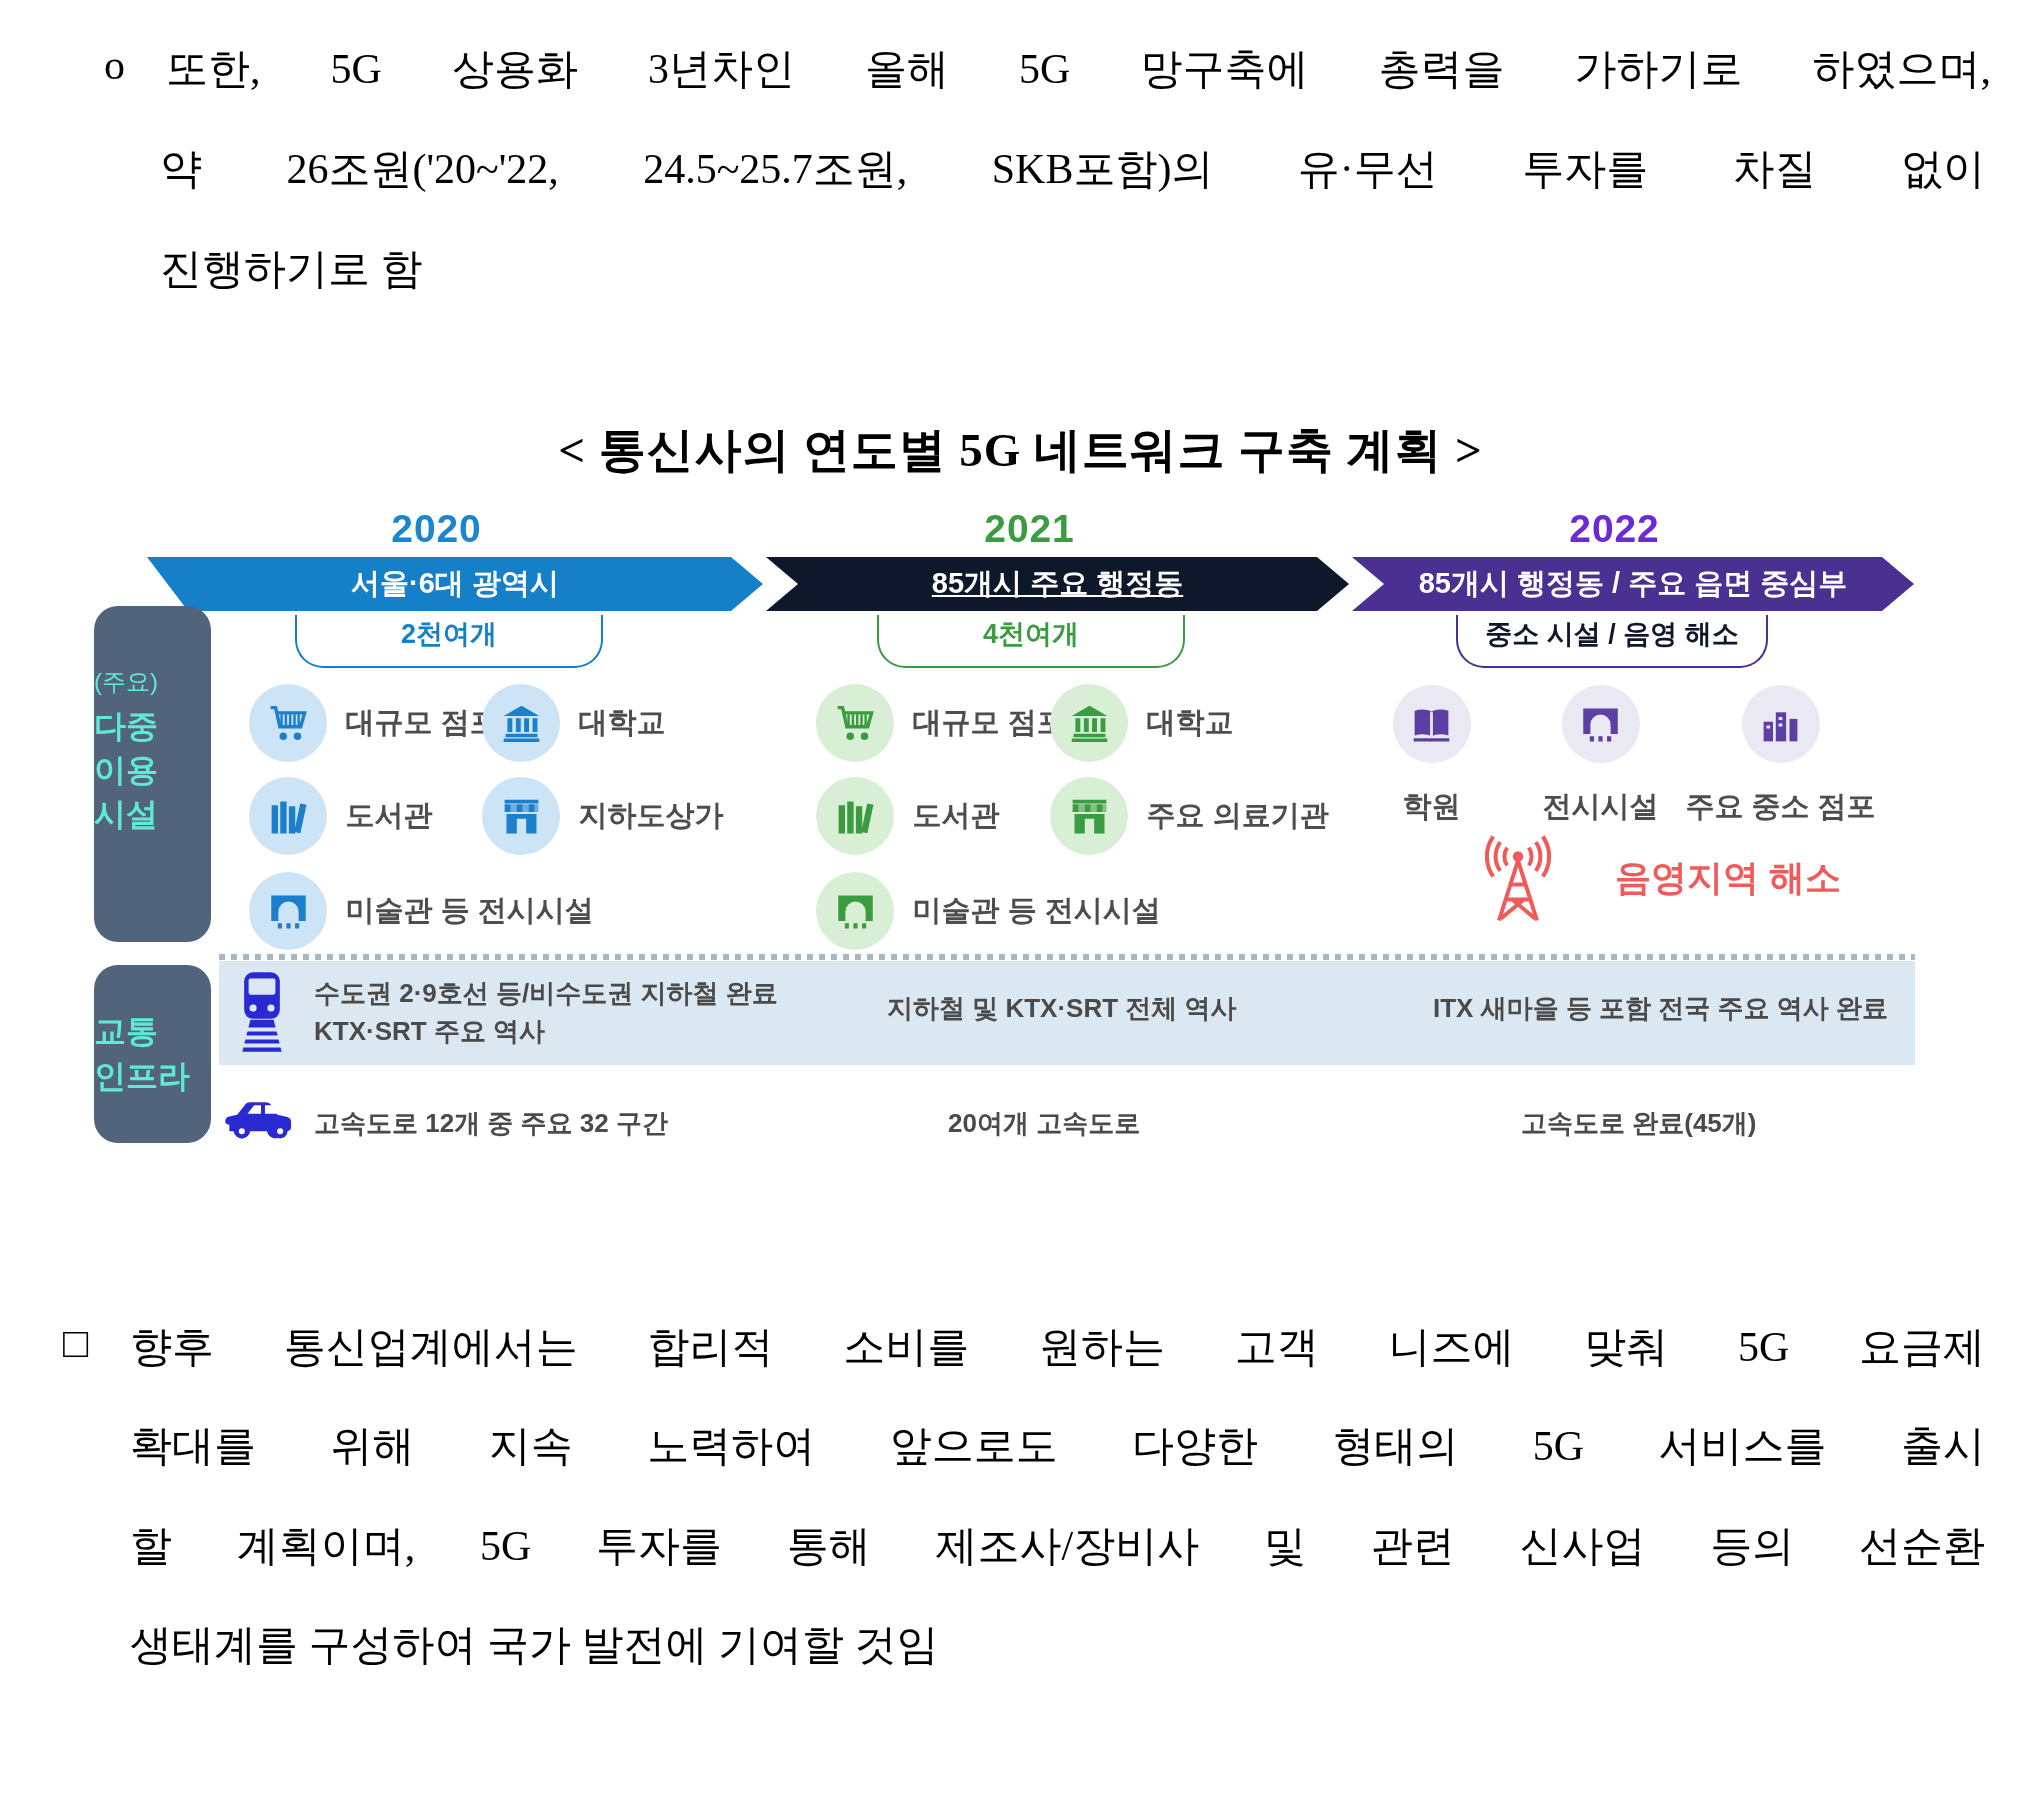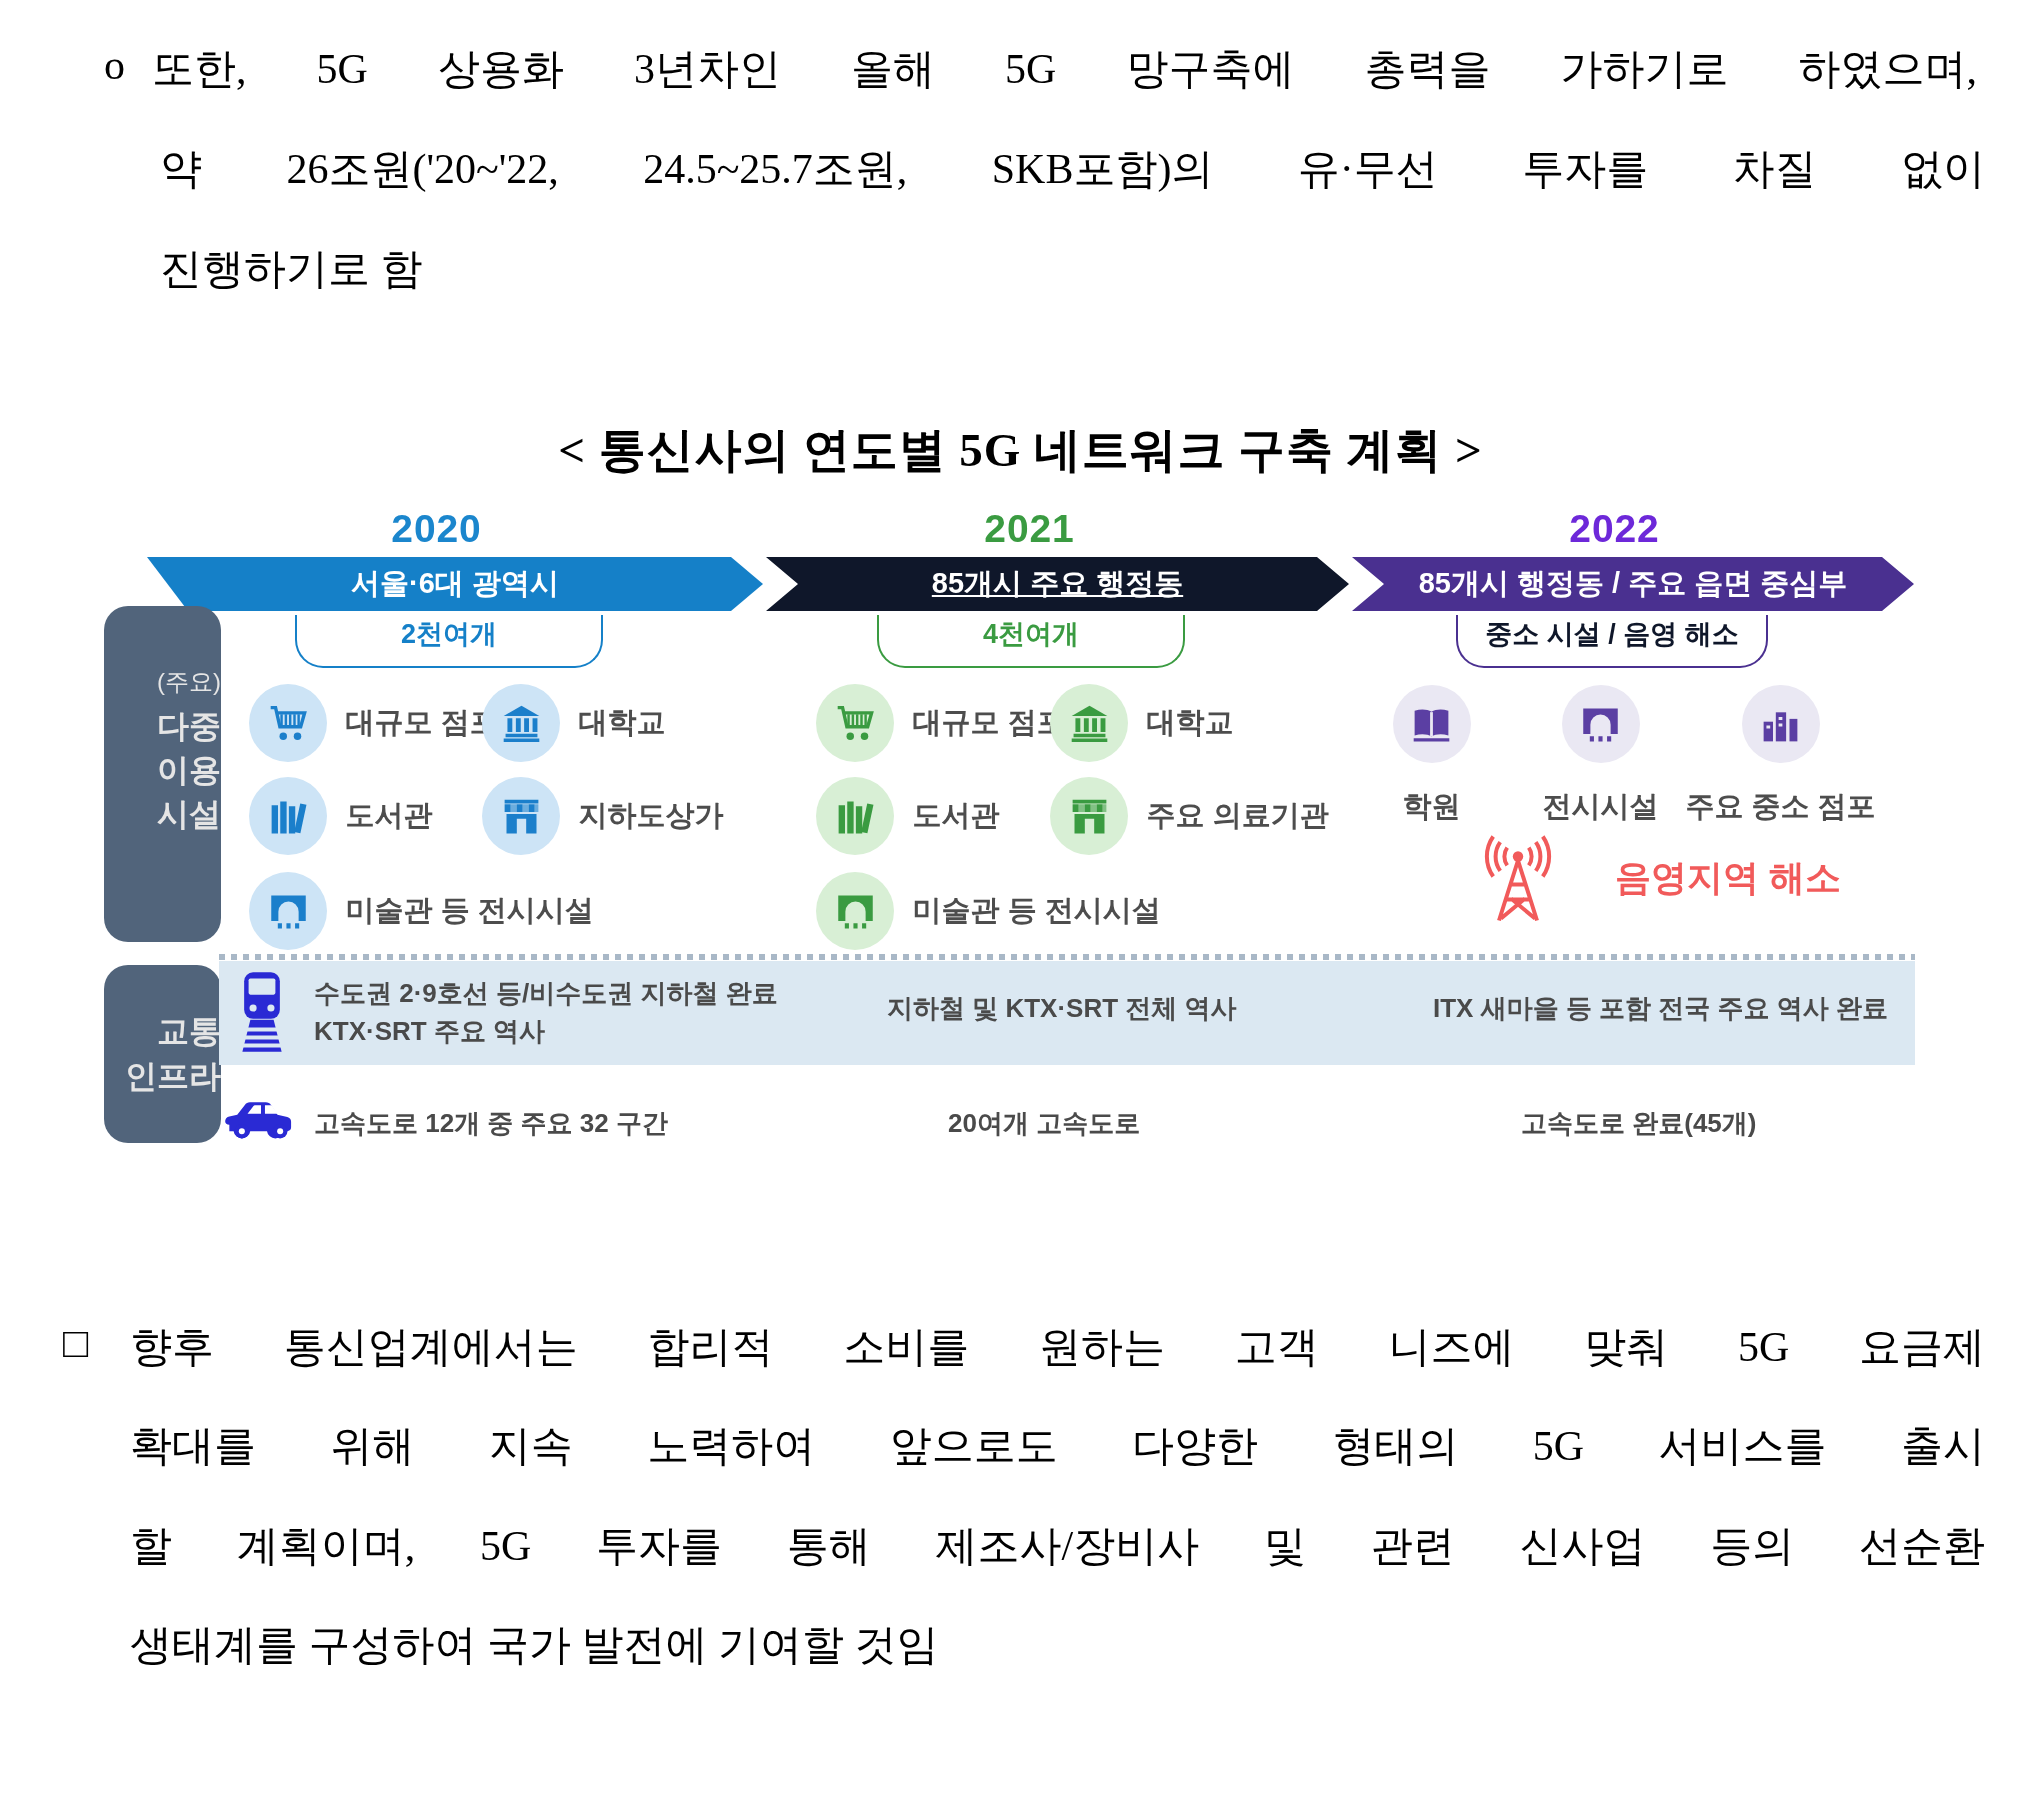--- a/index.html
+++ b/index.html
@@ -24,22 +24,22 @@
   .a21{background:#0f172a;clip-path:polygon(0 0,calc(100% - 32px) 0,100% 50%,calc(100% - 32px) 100%,0 100%,32px 50%);text-decoration:underline;}
   .a22{background:#4a3090;clip-path:polygon(0 0,calc(100% - 32px) 0,100% 50%,calc(100% - 32px) 100%,0 100%,32px 50%);}
 
   .bracket{position:absolute;top:615px;height:53px;border:2.8px solid;border-top:none;
            border-radius:0 0 28px 28px;display:flex;justify-content:center;box-sizing:border-box;}
   .bracket span{font-size:27px;font-weight:bold;margin-top:0.9px;white-space:nowrap;}
   .bk20{border-color:#1580c8;color:#1580c8;}
   .bk21{border-color:#3a9b41;color:#3a9b41;}
   .bk22{border-color:#4a3090;color:#0f172a;}
 
-  .sidebox{position:absolute;left:104px;width:117px;background:#51647b;border-radius:24px;
-           color:#e5e5e5;text-align:right;font-weight:bold;box-sizing:border-box;}
+  .sidebox{position:absolute;left:94px;width:117px;background:#51647b;border-radius:24px;
+           color:#5eead4;text-align:left;font-weight:bold;box-sizing:border-box;}
   .sb1{top:606px;height:336px;padding-top:54px;line-height:44px;font-size:32px;}
   .sb1 .small{font-size:24px;font-weight:normal;}
   .sb2{top:965px;height:178px;display:flex;flex-direction:column;justify-content:center;
        line-height:45px;font-size:32px;}
   .sidebox span{display:block;}
 
   .fitem{position:absolute;display:flex;align-items:center;gap:18.6px;}
   .fcircle{width:78px;height:78px;border-radius:50%;display:flex;align-items:center;justify-content:center;flex:none;}
   .fcircle svg{width:45px;height:45px;}
   .flabel{font-size:29px;font-weight:bold;color:#4d4d4d;white-space:nowrap;}
@@ -57,21 +57,21 @@
   .railband{position:absolute;left:219px;top:961px;width:1696px;height:104px;background:#dbe8f2;}
   .t-icon{position:absolute;color:#2a2ad4;}
   .t-text{position:absolute;font-size:26px;font-weight:bold;color:#4a4a4a;line-height:38px;white-space:nowrap;}
 </style>
 </head>
 <body>
 
 <div class="page">
 
   <div class="doc bullet" style="left:104px;top:41px;">o</div>
-  <div class="doc just" style="left:152px;top:41px;width:1825px;">또한, 5G 상용화 3년차인 올해 5G 망구축에 총력을 가하기로 하였으며,</div>
+  <div class="doc just" style="left:166px;top:41px;width:1825px;">또한, 5G 상용화 3년차인 올해 5G 망구축에 총력을 가하기로 하였으며,</div>
   <div class="doc just" style="left:160px;top:141px;width:1825px;">약 26조원('20~'22, 24.5~25.7조원, SKB포함)의 유·무선 투자를 차질 없이</div>
   <div class="doc plain" style="left:160px;top:241px;">진행하기로 함</div>
 
   <div class="fig-title">&lt; 통신사의 연도별 5G 네트워크 구축 계획 &gt;</div>
 
   <div class="year y20" style="left:288px;">2020</div>
   <div class="year y21" style="left:881px;">2021</div>
   <div class="year y22" style="left:1466px;">2022</div>
 
   <div class="arrow a20" style="left:147px;width:616px;">

